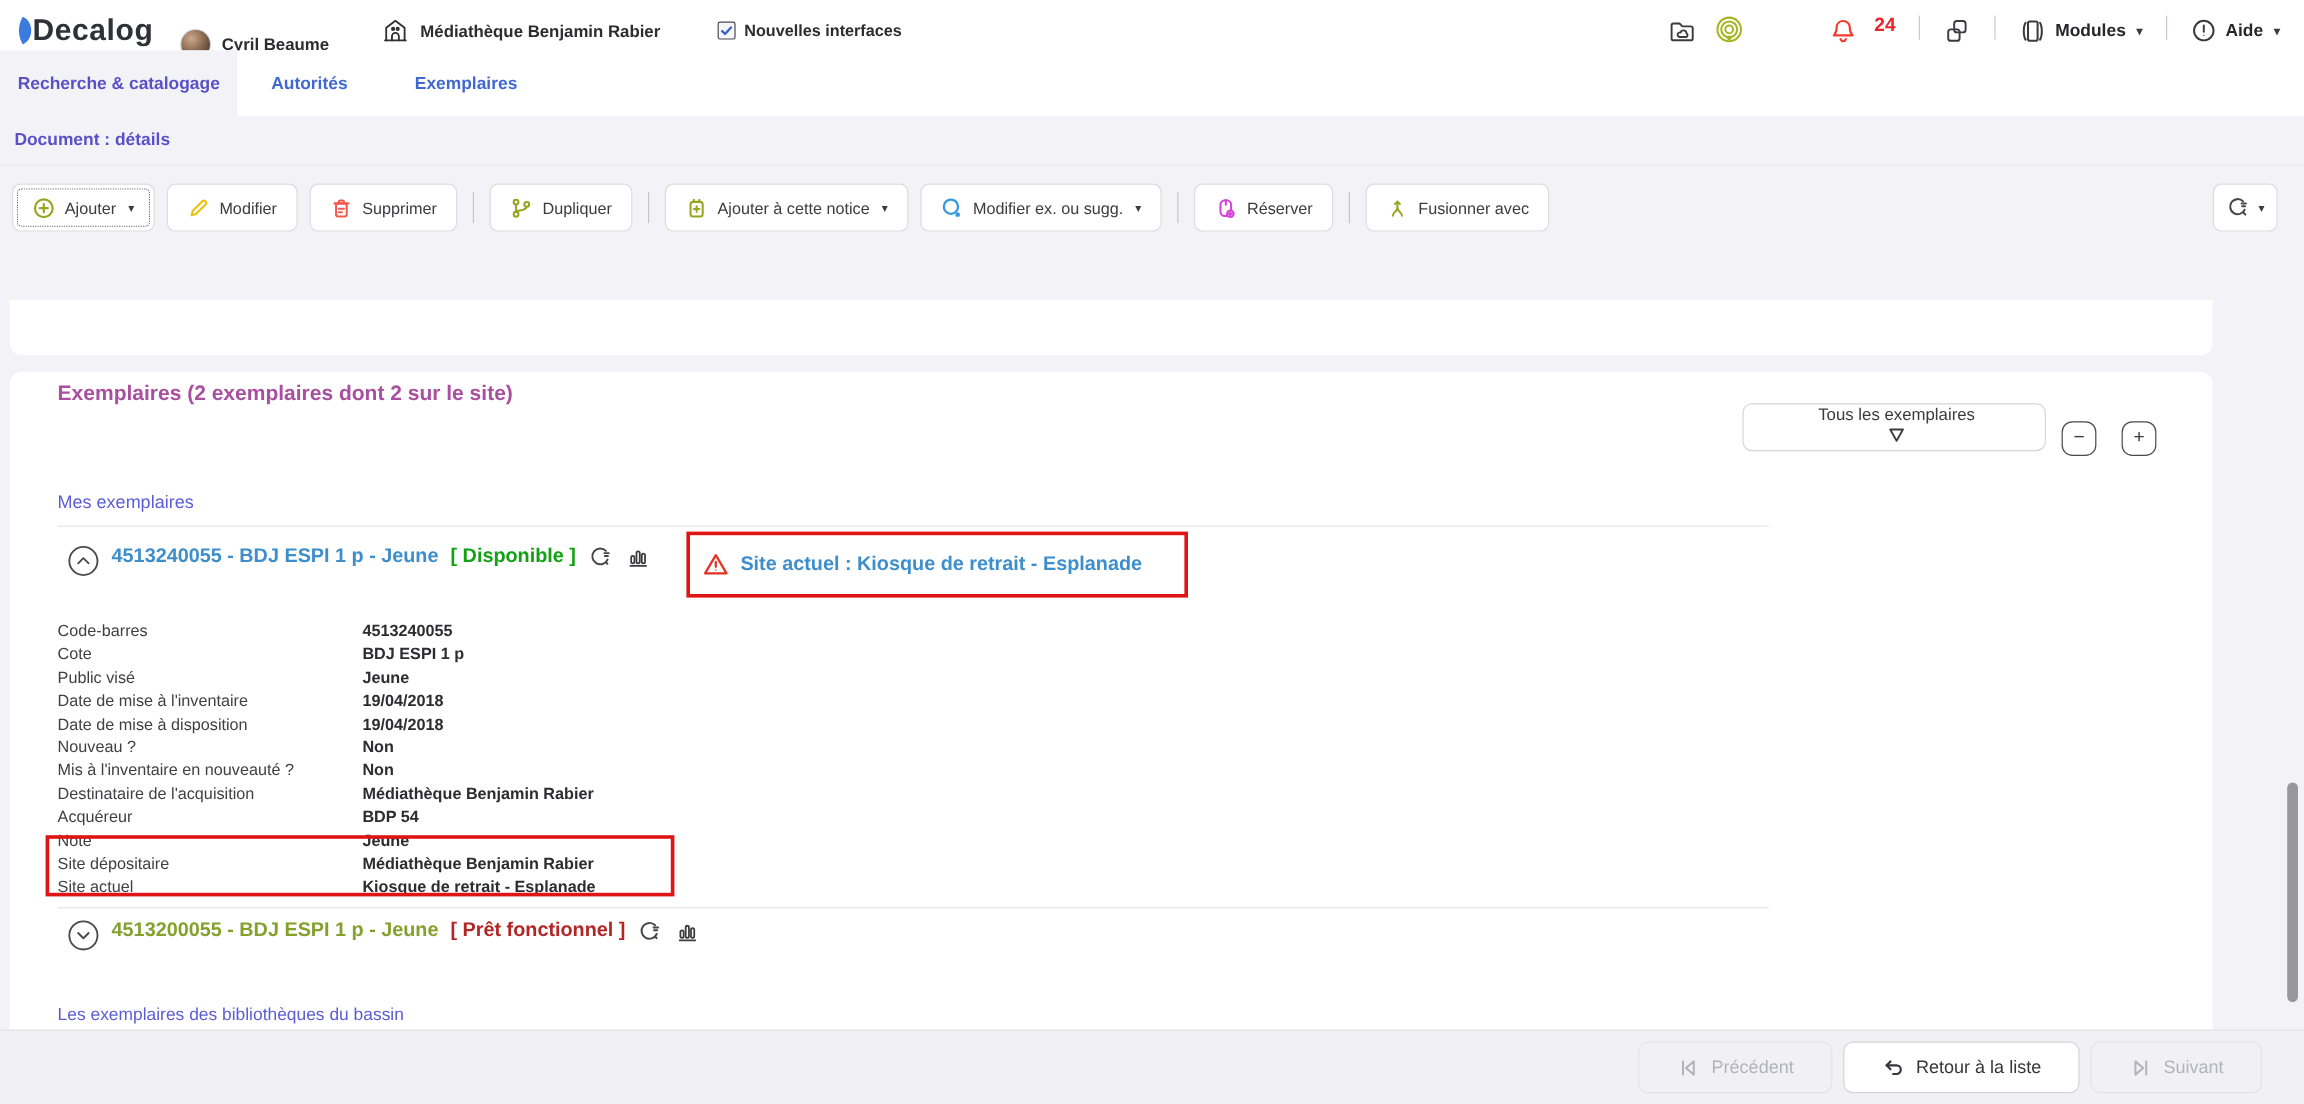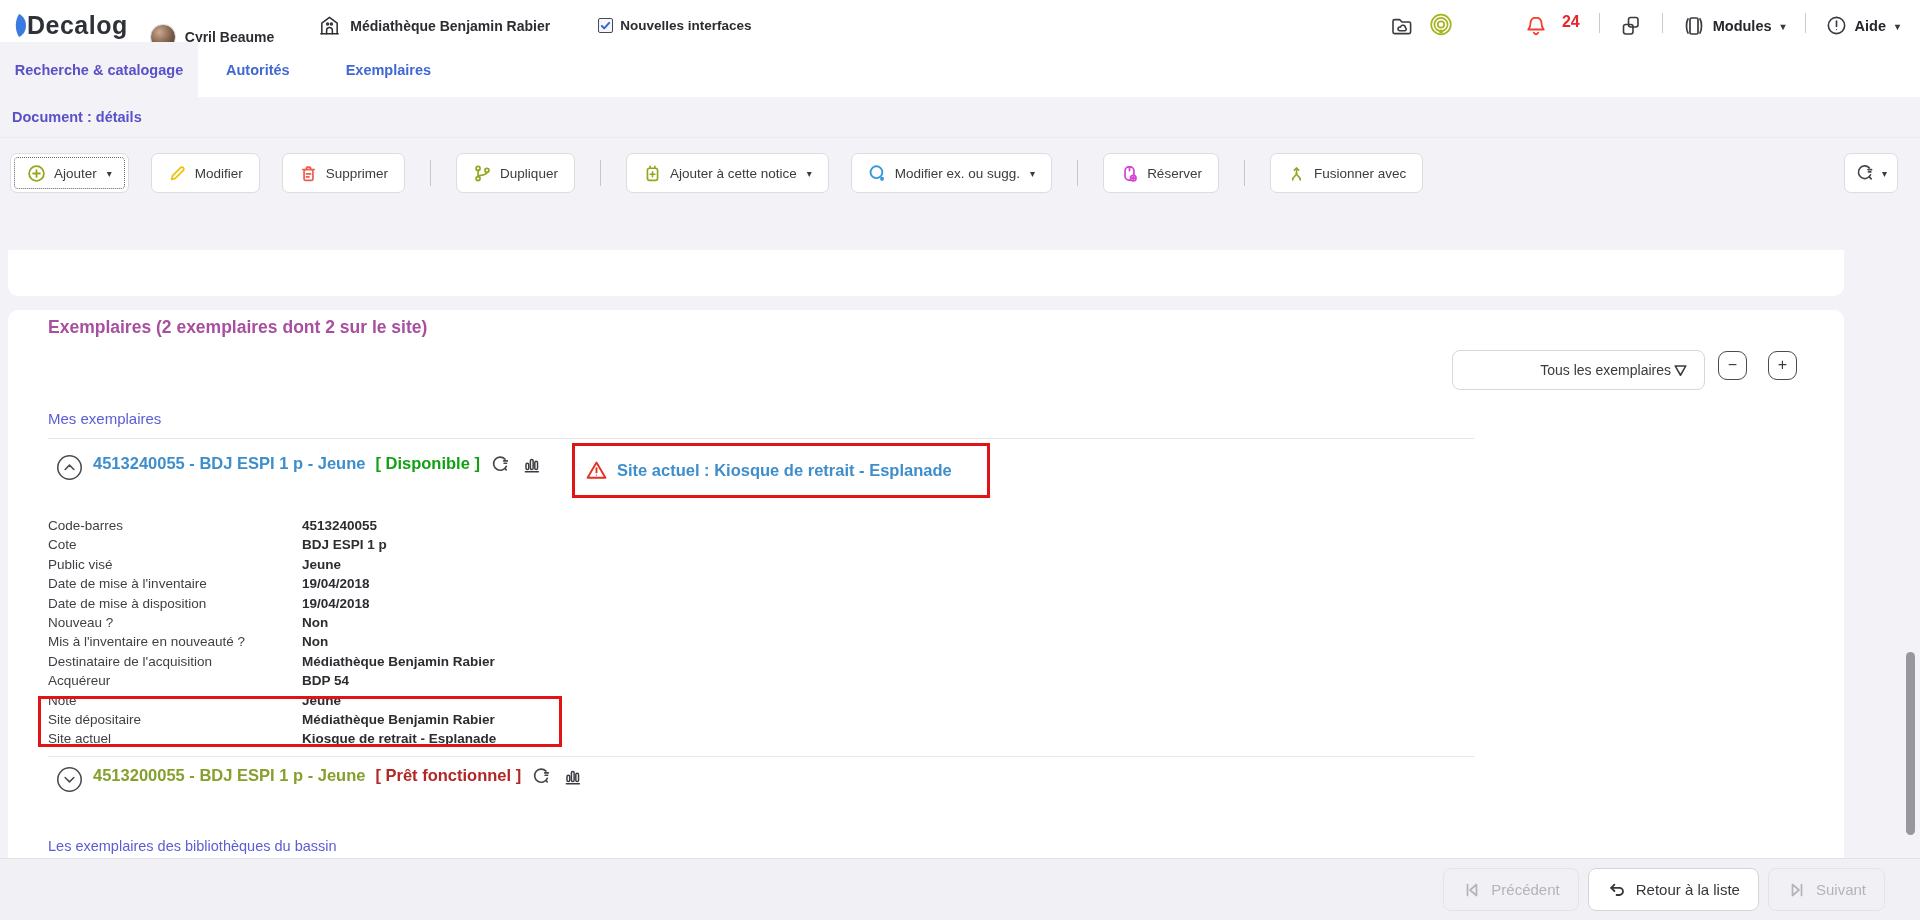--- a/index.html
+++ b/index.html
@@ -42,41 +42,41 @@
   .tab { display: flex; align-items: center; justify-content: center; font-weight: 700; font-size: 14.5px;
     color: #3f68d4; padding: 0 28px; cursor: pointer; }
   .tab.active { background: #f2f2f7; color: #5a50c8; width: 198px; padding: 0; }
 
   
   .breadcrumb { position: absolute; top: 97px; left: 0; width: 100%; height: 41px; background: #f2f2f7;
     border-bottom: 1px solid #e9e9ef; display: flex; align-items: center; padding-left: 12px;
     font-weight: 700; font-size: 14.5px; color: #5a50c8; }
 
   
-  .toolbar { position: absolute; top: 153px; left: 10px; display: flex; align-items: center; gap: 22px; }
+  .toolbar { position: absolute; top: 153px; left: 10px; display: flex; align-items: center; gap: 10px; }
   .tbtn { position: relative; height: 40px; background: #fff; border: 1px solid #dcdce1; border-radius: 7px;
     display: flex; align-items: center; gap: 8px; padding: 0 16px; font-size: 13.5px; color: #3b3b41;
     font-family: inherit; cursor: pointer; white-space: nowrap; }
   .tbtn-focus::before { content: ""; position: absolute; inset: 3px; border: 1px dotted #66666c; border-radius: 4px; }
   .tsep { width: 1px; height: 26px; background: #c6c6cc; margin: 0 3px; }
   .refresh-btn { position: absolute; top: 153px; right: 22px; height: 40px; width: 54px; background: #fff;
     border: 1px solid #dcdce1; border-radius: 7px; display: flex; align-items: center; justify-content: center;
     gap: 4px; cursor: pointer; }
 
   
   .card-prev { position: absolute; left: 8px; top: 250px; width: 1836px; height: 46px; background: #fff;
     border-radius: 0 0 10px 10px; }
   .main-card { position: absolute; left: 8px; top: 310px; width: 1836px; height: 548px; background: #fff;
     border-radius: 10px 10px 0 0; }
 
   .section-title { position: absolute; left: 40px; top: 7px; font-size: 17.5px; font-weight: 700; color: #a84fa0; }
 
-  .filter-select { position: absolute; left: 1444px; top: 40px; width: 253px; height: 40px; background: #fff;
-    border: 1px solid #d6d6db; border-radius: 8px; display: flex; align-items: center; justify-content: flex-end;
-    padding: 0 14px 0 18px; font-size: 14px; color: #3a3a3f; cursor: pointer; }
+  .filter-select { position: absolute; left: 1444px; top: 26px; width: 253px; height: 40px; background: #fff;
+    border: 1px solid #d6d6db; border-radius: 8px; display: flex; align-items: center; justify-content: flex-start;
+    padding: 0 14px 0 18px; font-size: 14px; color: #3a3a3f; cursor: pointer; flex-direction: column; }
   .mini-btn { position: absolute; top: 41px; width: 29px; height: 29px; border: 1.6px solid #4a4a4f; border-radius: 9px;
     background: #fff; display: flex; align-items: center; justify-content: center; font-size: 16px; font-weight: 400;
     color: #3a3a3f; cursor: pointer; padding-bottom: 1px; }
   .minus-btn { left: 1710px; }
   .plus-btn { left: 1760px; }
 
   .my-items { position: absolute; left: 40px; top: 100px; font-size: 15px; color: #5c5cd6; }
   .divider { position: absolute; left: 40px; width: 1426px; height: 1px; background: #e6e6eb; }
   .div1 { top: 128px; }
   .div2 { top: 446px; }
@@ -98,21 +98,21 @@
   .drow { display: flex; }
   .dlabel { width: 254px; color: #3f3f45; }
   .dvalue { font-weight: 700; color: #2c2c31; }
 
   .basin-link { position: absolute; left: 40px; top: 528px; font-size: 14.5px; color: #5c5cd6; cursor: pointer; }
 
   
   .footer { position: absolute; left: 0; top: 858px; width: 100%; height: 62px; background: #f1f1f5;
     border-top: 1px solid #e2e2e8; display: flex; align-items: center; justify-content: flex-end;
     gap: 9px; padding-right: 35px; }
-  .fbtn { height: 43px; border-radius: 8px; display: flex; align-items: center; gap: 9px; padding: 0 18px;
+  .fbtn { height: 43px; border-radius: 8px; display: flex; align-items: center; gap: 9px; padding: 0 31px;
     font-size: 15px; font-family: inherit; cursor: pointer; }
   .fbtn.disabled { border: 1px solid #e3e3e8; background: transparent; color: #b3b3ba; }
   .fbtn.primary { border: 1px solid #d4d4da; background: #fff; color: #35353b; }
 
   .scroll-thumb { position: absolute; left: 1906px; top: 652px; width: 9px; height: 183px; border-radius: 5px;
     background: #97979d; cursor: pointer; }
 </style>
 </head>
 <body>
 

